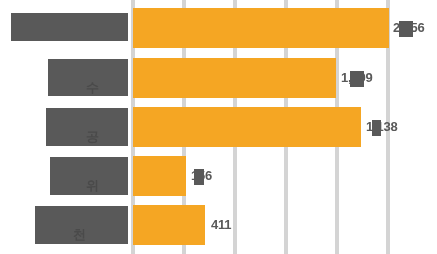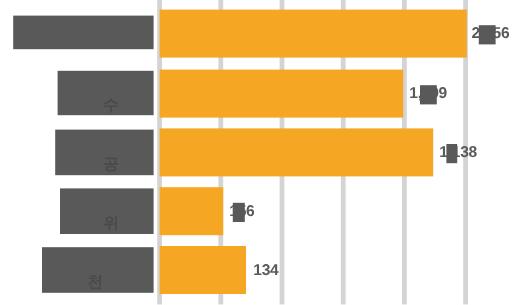--- a/index.html
+++ b/index.html
@@ -146,18 +146,18 @@
       <div class="value-mask" style="left:194px;top:13px;width:10px;height:16px;"></div>
     </div>
 
     <div class="bar-row" style="top:205px;height:40px;">
       <div class="cat-label" style="left:35px;width:93px;height:38px;top:1px;line-height:18px;text-align:right;">
         <span class="edge">천   장</span><br>
         
       </div>
       <div class="bar" style="left:133px;top:0px;width:72px;height:40px;"></div>
       <div class="value-label" style="left:211px;top:12px;">
-        <span>134</span>
+        <span>411</span>
       </div>
     </div>
 
   </div>
 </div>
 
 </body></html>

